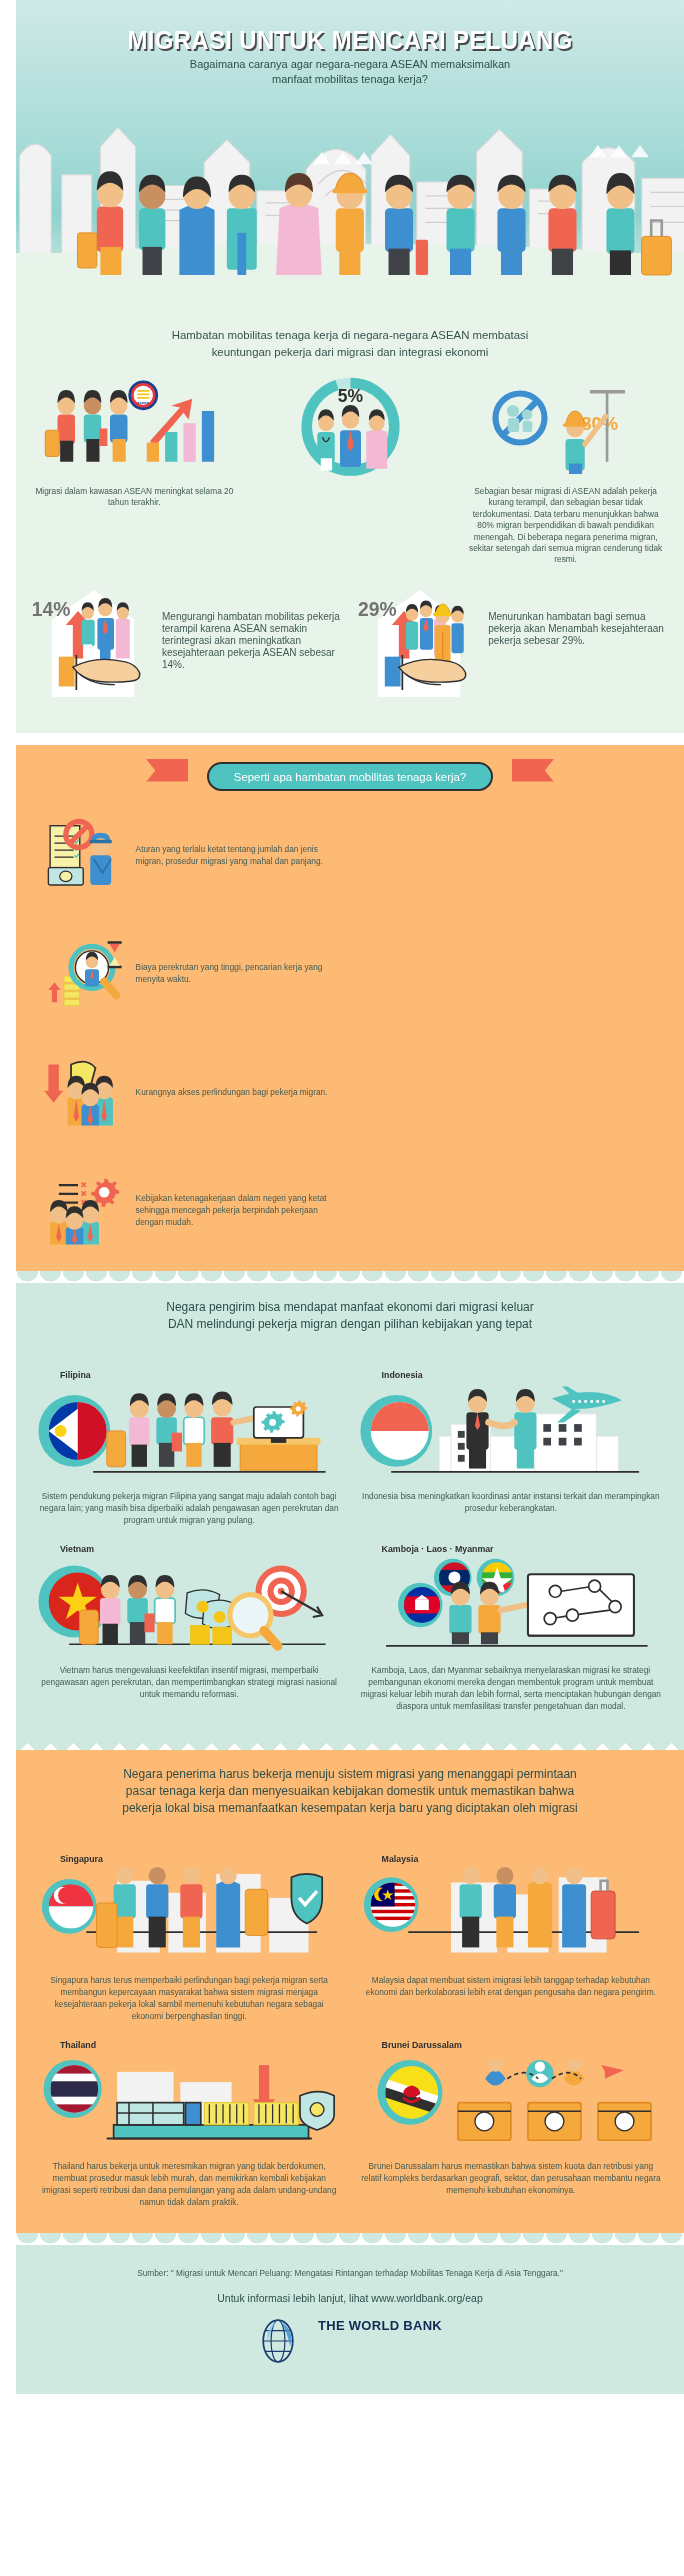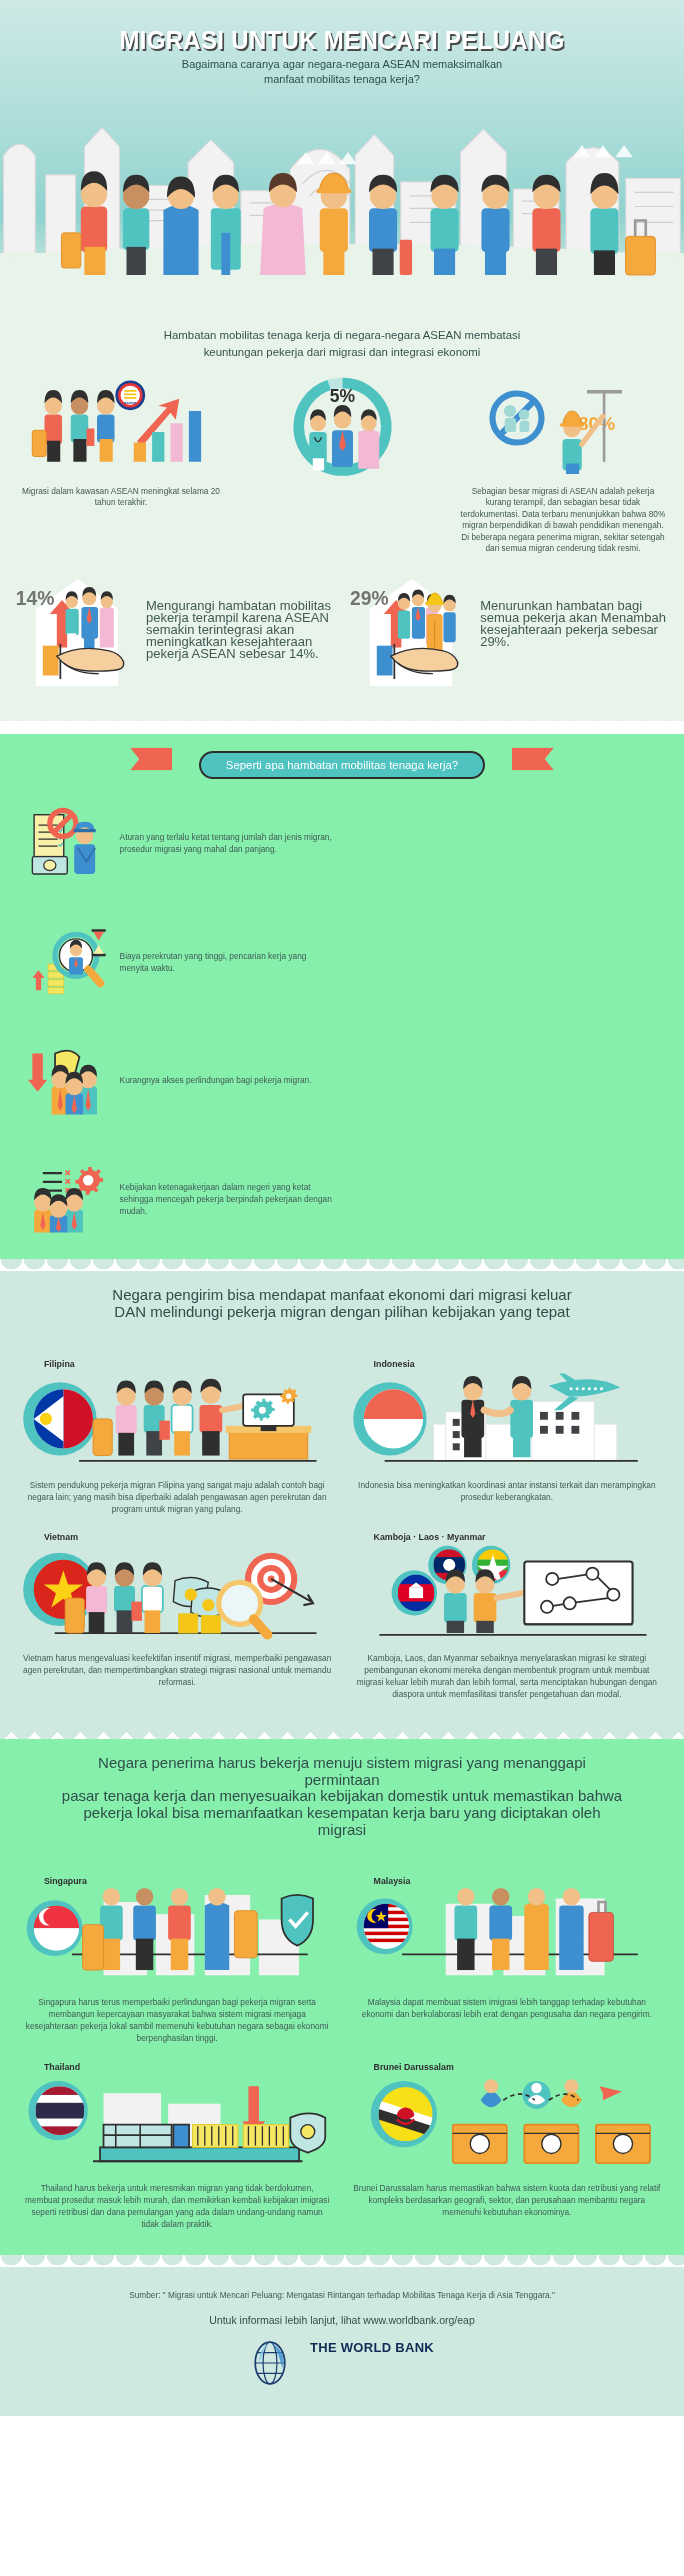--- a/index.html
+++ b/index.html
@@ -3,21 +3,21 @@
 <meta charset="utf-8">
 <style>
   * { box-sizing: border-box; margin: 0; padding: 0; }
   body {
     width: 684px;
     font-family: "Liberation Sans", sans-serif;
     background: #ffffff;
     color: #3a3a3a;
     -webkit-font-smoothing: antialiased;
   }
-  .page { width: 684px; position: relative; overflow: hidden; }
+  .page { width: 684px; position: relative; overflow: hidden; padding-left: 16px; }
 
   
   .hero {
     position: relative;
     height: 307px;
     background: linear-gradient(#cfe9e6 0%, #a9dcd8 45%, #8fd2ce 70%, #e8f3ea 100%);
     overflow: hidden;
   }
   .hero-title {
     position: relative;
@@ -51,21 +51,21 @@
     background: #e8f3ea;
   }
   .ground:before{
     content:""; position:absolute; left:0; right:0; top:-8.8px; height:19.3px;
     background:#e8f3ea; border-radius:50% 50% 0 0 / 100% 100% 0 0;
   }
   .crowd { position:absolute; left:0; right:0; bottom:32px; height:123px; }
 
   
   .band-mint { background:#e8f3ea; padding: 3.5px 0 16px; }
-  .band-white { background:#86efac; }
+  .band-white { background:#fdba74; }
   .band-mint2 { background:#cfe9e1; }
 
   .scallop-top-white {
     height: 12.3px; width:100%;
     background-image: radial-gradient(circle at 11.4px 0px, #ffffff 10.5px, transparent 11px);
     background-size: 23px 12.3px;
     background-repeat: repeat-x;
   }
   .scallop-top-mint {
     height: 12.3px; width:100%;
@@ -95,21 +95,21 @@
   .stats3 { display:flex; padding: 5.3px 12.3px 8.8px; gap: 3.5px; }
   .stat-col { flex:1; text-align:center; }
   .stat-art { height:105px; position:relative; margin-bottom:5.3px; }
   .stat-txt { font-size:8.3px; line-height:11.4px; color:#3f5a55; padding:0 5.3px; }
 
   
   .pct2 { display:flex; padding: 8.8px 10.5px 19.3px; gap: 5.3px; }
   .pct-cell { flex:1; display:flex; align-items:flex-start; gap:3.5px; }
   .pct-art { width:132px; height:114px; position:relative; flex:none; }
   .pct-big { position:absolute; left:5.3px; top:16px; font-size:19.3px; font-weight:bold; color:#737373; }
-  .pct-txt { font-size:13px; line-height:12px; color:#3f5a55; padding-top:28px; }
+  .pct-txt { font-size:10px; line-height:12px; color:#3f5a55; padding-top:28px; }
 
   
   .banner-wrap { text-align:center; padding: 17.5px 0 5.3px; position:relative; }
   .banner {
     display:inline-block; position:relative;
     background:#4ec3c0; border:2.2px solid #2f2f2f; border-radius:19.3px;
     color:#ffffff; font-size:11.4px; padding:6.1px 24.6px; z-index:2;
   }
   .ribbon-l, .ribbon-r {
     position:absolute; top:50%; transform:translateY(-50%);
@@ -119,21 +119,21 @@
   .ribbon-r { right: 130px; clip-path: polygon(0 0, 100% 0, 78% 50%, 100% 100%, 0 100%); }
 
   
   .barriers { display:flex; flex-wrap:wrap; padding: 12.3px 19.3px 14px; gap: 26px; }
   .barrier { width:50%; display:flex; align-items:center; gap:7px; padding: 8.8px 5.3px; }
   .barrier-art { width:88px; height:75px; flex:none; position:relative; }
   .barrier-txt { font-size:8.3px; line-height:12px; color:#3f5a55; }
 
   
   .sec-head {
-    text-align:center; font-size:15px; line-height:16.7px;
+    text-align:center; font-size:12px; line-height:16.7px;
     color:#2f4f4a; padding: 16px 61px 10.5px;
   }
   .countries { display:flex; flex-wrap:wrap; padding: 0 12.3px 12.3px; margin-top: 22px; }
   .country { width:50%; padding: 5.3px 7px 12.3px; }
   .country-name { font-size:8.8px; font-weight:bold; color:#2f2f2f; margin-left:24.6px; margin-bottom:1.8px; }
   .country-art { height:103px; position:relative; }
   .country-txt { font-size:8.3px; line-height:12px; color:#3f5a55; text-align:center; padding:5.3px 3.5px 0; }
 
   
   .footer { background:#cfe9e1; padding: 23px 26px 30px; text-align:center; }

